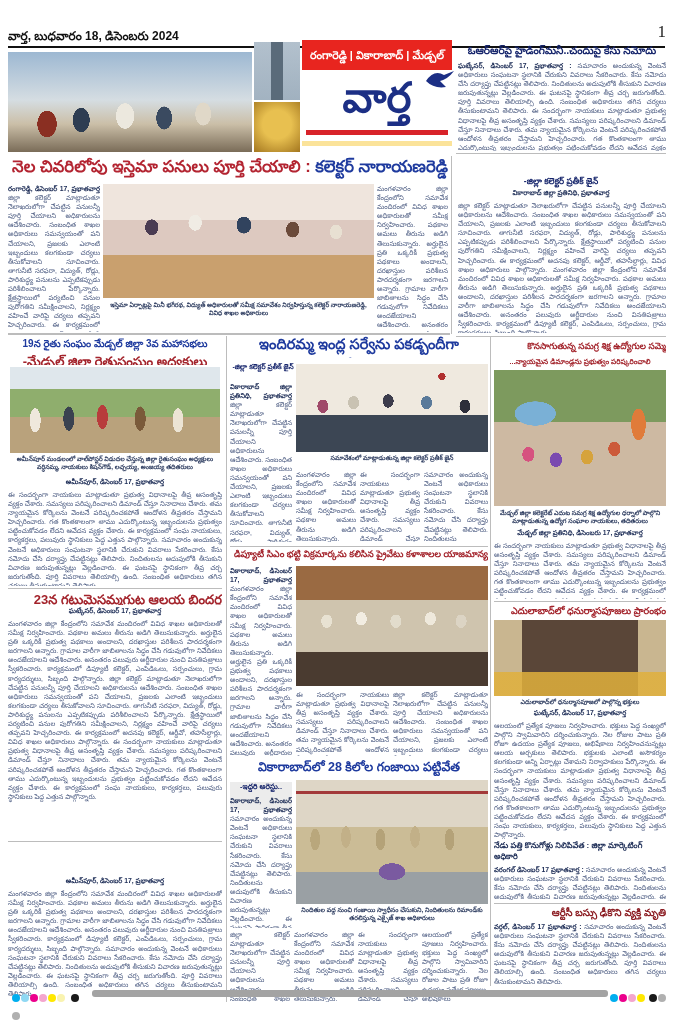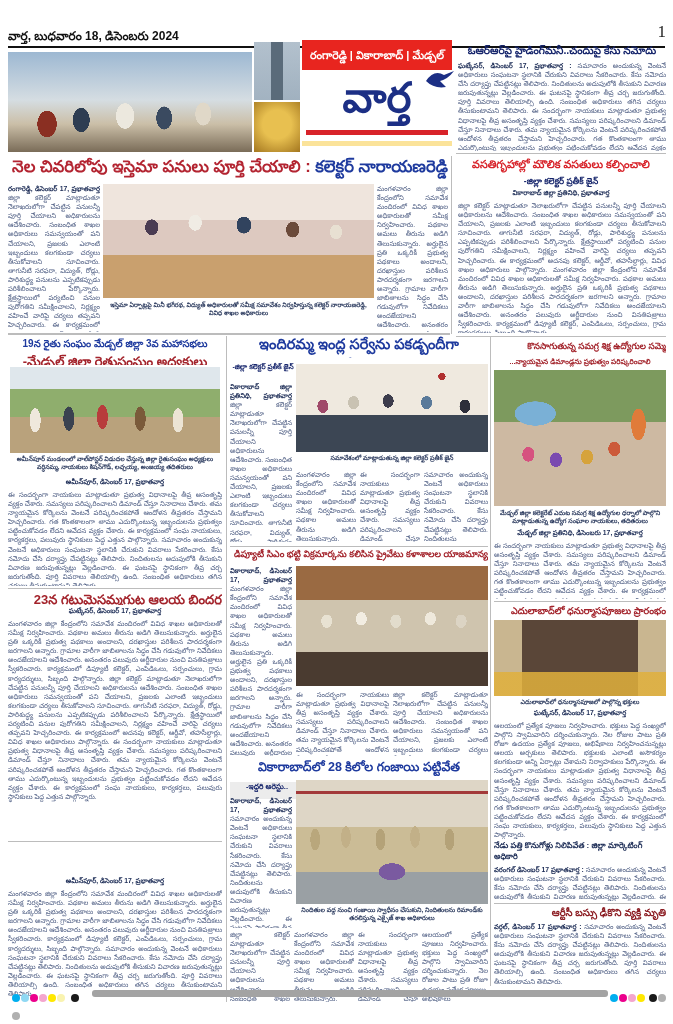--- a/index.html
+++ b/index.html
@@ -116,21 +116,20 @@
     <span>జిల్లా కలెక్టర్ మాట్లాడుతూ నెలాఖరులోగా చేపట్టిన పనులన్నీ పూర్తి చేయాలని అధికారులను ఆదేశించారు. సంబంధిత శాఖల అధికారులు సమన్వయంతో పని చేయాలని, ప్రజలకు ఎలాంటి ఇబ్బందులు కలగకుండా చర్యలు తీసుకోవాలని సూచించారు. తాగునీటి సరఫరా, విద్యుత్, రోడ్లు, పారిశుద్ధ్య పనులను ఎప్పటికప్పుడు పరిశీలించాలని పేర్కొన్నారు. క్షేత్రస్థాయిలో పర్యటించి పనుల పురోగతిని సమీక్షించాలని, నిర్లక్ష్యం వహించే వారిపై చర్యలు తప్పవని హెచ్చరించారు. ఈ కార్యక్రమంలో అదనపు కలెక్టర్, ఆర్డీవో, తహసీల్దార్లు, వివిధ శాఖల అధికారులు పాల్గొన్నారు.</span>
   </div>
   <div class="ph ph4" style="left:103px;top:184px;width:271px;height:114px;"></div>
   <div class="abs cap" style="left:103px;top:301px;width:271px;height:26px;">ఇస్తెమా ఏర్పాట్లపై మినీ భగీరథ, విద్యుత్ అధికారులతో సమీక్ష సమావేశం నిర్వహిస్తున్న కలెక్టర్ నారాయణరెడ్డి, వివిధ శాఖల అధికారులు</div>
   <div class="abs bodytxt" style="left:377px;top:184px;width:71px;height:148px;">
     <span>మంగళవారం జిల్లా కేంద్రంలోని సమావేశ మందిరంలో వివిధ శాఖల అధికారులతో సమీక్ష నిర్వహించారు. పథకాల అమలు తీరును అడిగి తెలుసుకున్నారు. అర్హులైన ప్రతి ఒక్కరికీ ప్రభుత్వ పథకాలు అందాలని, దరఖాస్తుల పరిశీలన పారదర్శకంగా జరగాలని అన్నారు. గ్రామాల వారీగా జాబితాలను సిద్ధం చేసి గడువులోగా నివేదికలు అందజేయాలని ఆదేశించారు. అనంతరం పలువురు అర్జీదారుల నుంచి వినతిపత్రాలు స్వీకరించారు. కార్యక్రమంలో డిప్యూటీ కలెక్టర్, ఎంపిడిఒలు, సర్పంచులు, గ్రామ కార్యదర్శులు, సిబ్బంది పాల్గొన్నారు.</span>
   </div>
   <div class="abs hr" style="left:8px;top:333px;width:442px;height:1.5px;"></div>
   <div class="abs vr" style="left:451px;top:156px;width:1px;height:178px;"></div>
 
-  <div class="abs hl-red" style="left:456px;top:158px;width:210px;height:15px;font-size:11px;">వసతిగృహాల్లో మౌలిక వసతులు కల్పించాలి</div>
   <div class="abs sub-dark" style="left:456px;top:176px;width:210px;height:12px;font-size:8.5px;">-జిల్లా కలెక్టర్ ప్రతీక్ జైన్</div>
   <div class="abs dateline" style="left:456px;top:189px;width:210px;height:10px;">వికారాబాద్ జిల్లా ప్రతినిధి, ప్రభాతవార్త</div>
   <div class="abs bodytxt" style="left:458px;top:201px;width:208px;height:132px;">
     <span>జిల్లా కలెక్టర్ మాట్లాడుతూ నెలాఖరులోగా చేపట్టిన పనులన్నీ పూర్తి చేయాలని అధికారులను ఆదేశించారు. సంబంధిత శాఖల అధికారులు సమన్వయంతో పని చేయాలని, ప్రజలకు ఎలాంటి ఇబ్బందులు కలగకుండా చర్యలు తీసుకోవాలని సూచించారు. తాగునీటి సరఫరా, విద్యుత్, రోడ్లు, పారిశుద్ధ్య పనులను ఎప్పటికప్పుడు పరిశీలించాలని పేర్కొన్నారు. క్షేత్రస్థాయిలో పర్యటించి పనుల పురోగతిని సమీక్షించాలని, నిర్లక్ష్యం వహించే వారిపై చర్యలు తప్పవని హెచ్చరించారు. ఈ కార్యక్రమంలో అదనపు కలెక్టర్, ఆర్డీవో, తహసీల్దార్లు, వివిధ శాఖల అధికారులు పాల్గొన్నారు.</span>
     <span>మంగళవారం జిల్లా కేంద్రంలోని సమావేశ మందిరంలో వివిధ శాఖల అధికారులతో సమీక్ష నిర్వహించారు. పథకాల అమలు తీరును అడిగి తెలుసుకున్నారు. అర్హులైన ప్రతి ఒక్కరికీ ప్రభుత్వ పథకాలు అందాలని, దరఖాస్తుల పరిశీలన పారదర్శకంగా జరగాలని అన్నారు. గ్రామాల వారీగా జాబితాలను సిద్ధం చేసి గడువులోగా నివేదికలు అందజేయాలని ఆదేశించారు. అనంతరం పలువురు అర్జీదారుల నుంచి వినతిపత్రాలు స్వీకరించారు. కార్యక్రమంలో డిప్యూటీ కలెక్టర్, ఎంపిడిఒలు, సర్పంచులు, గ్రామ కార్యదర్శులు, సిబ్బంది పాల్గొన్నారు.</span>
   </div>
   <div class="abs hr" style="left:456px;top:336px;width:210px;height:1px;"></div>
 
   <div class="abs vr" style="left:226px;top:336px;width:1px;height:666px;"></div>
   <div class="abs vr" style="left:490px;top:336px;width:1px;height:650px;"></div>
@@ -187,21 +186,21 @@
   </div>
   <div class="ph ph8" style="left:296px;top:566px;width:192px;height:120px;"></div>
   <div class="abs bodytxt" style="left:296px;top:690px;width:93px;height:66px;">
     <span>ఈ సందర్భంగా నాయకులు మాట్లాడుతూ ప్రభుత్వ విధానాలపై తీవ్ర అసంతృప్తి వ్యక్తం చేశారు. సమస్యలు పరిష్కరించాలని డిమాండ్ చేస్తూ నినాదాలు చేశారు. తమ న్యాయమైన కోర్కెలను వెంటనే పరిష్కరించకపోతే ఆందోళన తీవ్రతరం చేస్తామని హెచ్చరించారు. గత కొంతకాలంగా తాము ఎదుర్కొంటున్న ఇబ్బందులను ప్రభుత్వం పట్టించుకోవడం లేదని ఆవేదన వ్యక్తం చేశారు. ఈ కార్యక్రమంలో సంఘ నాయకులు, కార్యకర్తలు, పలువురు స్థానికులు పెద్ద ఎత్తున పాల్గొన్నారు.</span>
   </div>
   <div class="abs bodytxt" style="left:393px;top:690px;width:95px;height:66px;">
     <span>జిల్లా కలెక్టర్ మాట్లాడుతూ నెలాఖరులోగా చేపట్టిన పనులన్నీ పూర్తి చేయాలని అధికారులను ఆదేశించారు. సంబంధిత శాఖల అధికారులు సమన్వయంతో పని చేయాలని, ప్రజలకు ఎలాంటి ఇబ్బందులు కలగకుండా చర్యలు తీసుకోవాలని సూచించారు. తాగునీటి సరఫరా, విద్యుత్, రోడ్లు, పారిశుద్ధ్య పనులను ఎప్పటికప్పుడు పరిశీలించాలని పేర్కొన్నారు. క్షేత్రస్థాయిలో పర్యటించి పనుల పురోగతిని సమీక్షించాలని, నిర్లక్ష్యం వహించే వారిపై చర్యలు తప్పవని హెచ్చరించారు. ఈ కార్యక్రమంలో అదనపు కలెక్టర్, ఆర్డీవో, తహసీల్దార్లు, వివిధ శాఖల అధికారులు పాల్గొన్నారు.</span>
   </div>
 
   <div class="abs hl-blue" style="left:230px;top:760px;width:258px;height:18px;font-size:12.5px;">వికారాబాద్‌లో 28 కిలోల గంజాయి పట్టివేత</div>
-  <div class="abs sub-dark" style="left:230px;top:782px;width:62px;height:17px;font-size:7.5px;background:#ececec;padding-left:6px;">-ఇద్దరి అరెస్టు..</div>
+  <div class="abs sub-dark" style="left:230px;top:782px;width:62px;height:28px;font-size:7.5px;background:#ececec;">-ఇద్దరి అరెస్టు..</div>
   <div class="abs bodytxt" style="left:230px;top:796px;width:62px;height:132px;">
     <b class="dl">వికారాబాద్, డిసెంబర్ 17, ప్రభాతవార్త</b>
     <span>సమాచారం అందుకున్న వెంటనే అధికారులు సంఘటనా స్థలానికి చేరుకుని వివరాలు సేకరించారు. కేసు నమోదు చేసి దర్యాప్తు చేపట్టినట్లు తెలిపారు. నిందితులను అదుపులోకి తీసుకుని విచారణ జరుపుతున్నట్లు వెల్లడించారు. ఈ ఘటనపై స్థానికంగా తీవ్ర చర్చ జరుగుతోంది. పూర్తి వివరాలు తెలియాల్సి ఉంది. సంబంధిత అధికారులు తగిన చర్యలు తీసుకుంటామని తెలిపారు.</span>
     
   </div>
   <div class="ph ph9" style="left:296px;top:780px;width:192px;height:124px;"></div>
   <div class="abs cap" style="left:296px;top:906px;width:192px;height:20px;">నిందితుల వద్ద నుంచి గంజాయి స్వాధీనం చేసుకుని, నిందితులను రిమాండ్‌కు తరలిస్తున్న ఎక్సైజ్ శాఖ అధికారులు</div>
   <div class="abs bodytxt" style="left:230px;top:930px;width:60px;height:72px;">
     <span>జిల్లా కలెక్టర్ మాట్లాడుతూ నెలాఖరులోగా చేపట్టిన పనులన్నీ పూర్తి చేయాలని అధికారులను ఆదేశించారు. సంబంధిత శాఖల అధికారులు సమన్వయంతో పని చేయాలని, ప్రజలకు ఎలాంటి ఇబ్బందులు కలగకుండా చర్యలు తీసుకోవాలని సూచించారు. తాగునీటి సరఫరా, విద్యుత్, రోడ్లు, పారిశుద్ధ్య పనులను ఎప్పటికప్పుడు పరిశీలించాలని పేర్కొన్నారు. క్షేత్రస్థాయిలో పర్యటించి పనుల పురోగతిని సమీక్షించాలని, నిర్లక్ష్యం వహించే వారిపై చర్యలు తప్పవని హెచ్చరించారు. ఈ కార్యక్రమంలో అదనపు కలెక్టర్, ఆర్డీవో, తహసీల్దార్లు, వివిధ శాఖల అధికారులు పాల్గొన్నారు.</span>
   </div>

